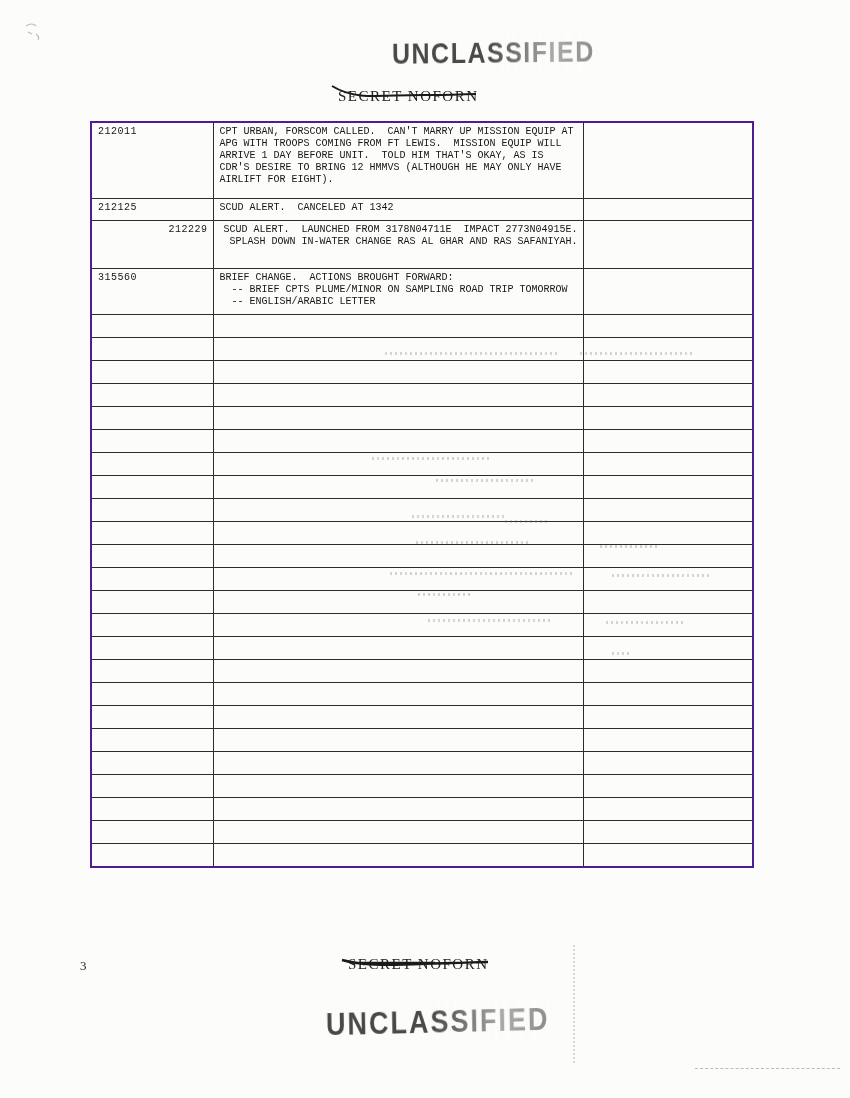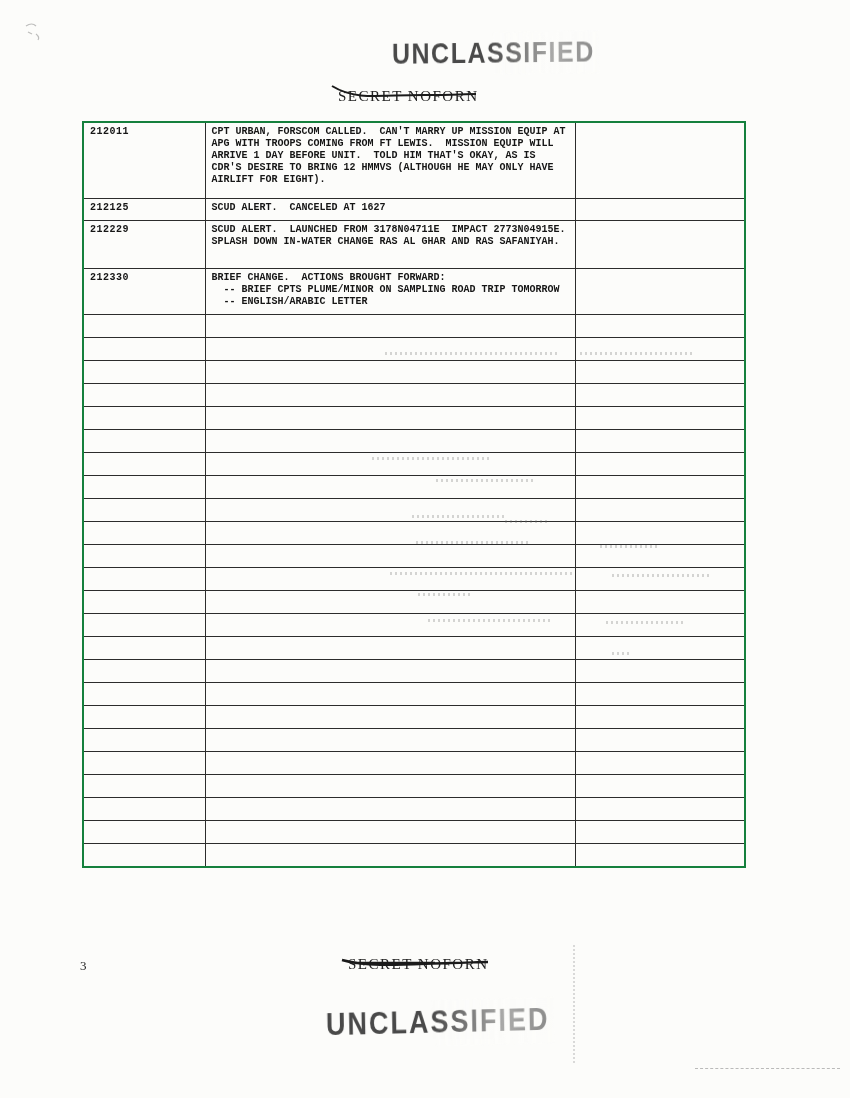--- a/index.html
+++ b/index.html
@@ -29,38 +29,37 @@
     font-size:15px; letter-spacing:1.5px; color:#222; white-space:nowrap;
   }
   .classification-top { left:338px; top:88px; }
   .classification-bottom { left:348px; top:956px; }
   .classification .strike { position:absolute; left:-8px; top:-6px; pointer-events:none; }
 
   .page-number { position:absolute; left:80px; top:958px; font-size:13px; font-family:"Liberation Serif", serif; }
 
   
   table.log {
-    position:absolute; left:82px; top:121px;
+    position:absolute; left:90px; top:121px;
     width:662px; border-collapse:collapse; table-layout:fixed;
-    border:2px solid #15803d;
+    border:2px solid #4c1d95;
     background:transparent;
-    font-weight:bold;
   }
   table.log td {
     border:1px solid #2c2c2c;
     vertical-align:top;
     font-size:10px; line-height:1.2;
     padding:3px 5px 2px 6px;
     white-space:pre-wrap; word-wrap:break-word;
     color:#161616;
   }
   td.c-time { letter-spacing:0.5px; }
   tr.h1 td { height:70px; }
   tr.h2 td { height:16px; }
-  tr.h3 td { height:42px; }
+  tr.h3 td { height:42px;text-align:right; }
   tr.h4 td { height:26px; }
   tr.h5 td { height:40px; }
   tr.empty td { height:18px; padding:2px; }
 
   
   .smudge {
     position:absolute; height:3px; opacity:0.28; filter:blur(0.7px);
     background:repeating-linear-gradient(90deg,#6f6f6f 0 2px, transparent 2px 5px);
     pointer-events:none;
   }
@@ -96,30 +95,30 @@
         <col style="width:170px">
     </colgroup>
     <tbody id="entry-rows">
       <tr class="h1">
         <td class="c-time">212011</td>
         <td class="c-event">CPT URBAN, FORSCOM CALLED.  CAN'T MARRY UP MISSION EQUIP AT APG WITH TROOPS COMING FROM FT LEWIS.  MISSION EQUIP WILL ARRIVE 1 DAY BEFORE UNIT.  TOLD HIM THAT'S OKAY, AS IS CDR'S DESIRE TO BRING 12 HMMVS (ALTHOUGH HE MAY ONLY HAVE AIRLIFT FOR EIGHT).</td>
         <td class="c-remarks"></td>
       </tr>
       <tr class="h2">
         <td class="c-time">212125</td>
-        <td class="c-event">SCUD ALERT.  CANCELED AT 1627</td>
+        <td class="c-event">SCUD ALERT.  CANCELED AT 1342</td>
         <td class="c-remarks"></td>
       </tr>
       <tr class="h3">
         <td class="c-time">212229</td>
         <td class="c-event">SCUD ALERT.  LAUNCHED FROM 3178N04711E  IMPACT 2773N04915E. SPLASH DOWN IN-WATER CHANGE RAS AL GHAR AND RAS SAFANIYAH.</td>
         <td class="c-remarks"></td>
       </tr>
       <tr class="h5">
-        <td class="c-time">212330</td>
+        <td class="c-time">315560</td>
         <td class="c-event">BRIEF CHANGE.  ACTIONS BROUGHT FORWARD:
   -- BRIEF CPTS PLUME/MINOR ON SAMPLING ROAD TRIP TOMORROW
   -- ENGLISH/ARABIC LETTER</td>
         <td class="c-remarks"></td>
       </tr>
     </tbody>
     <tbody id="empty-rows">
         <tr class="empty">
           <td class="c-time"></td>
           <td class="c-event"></td>

